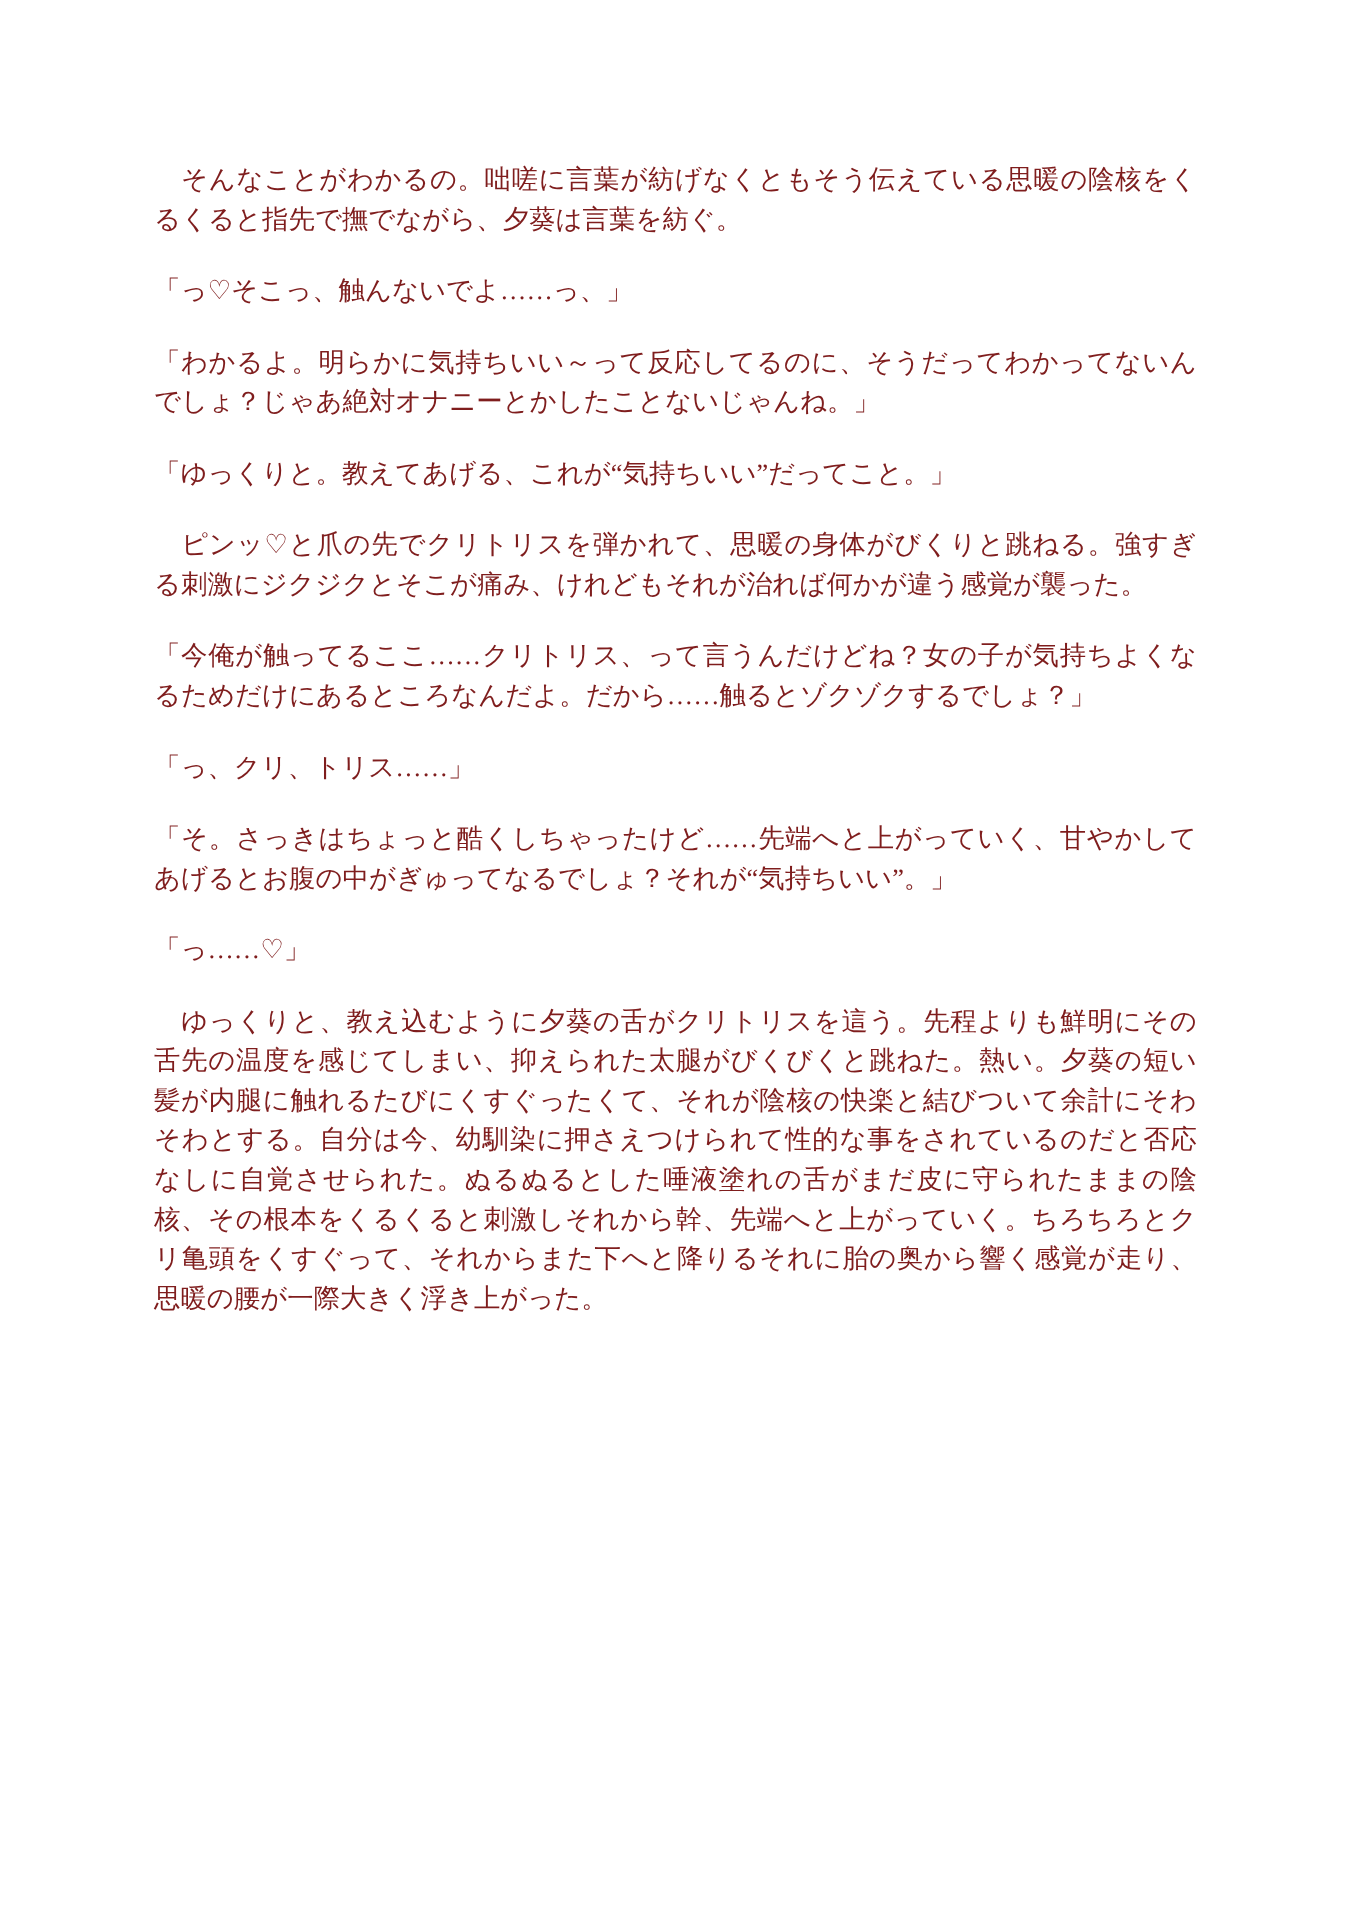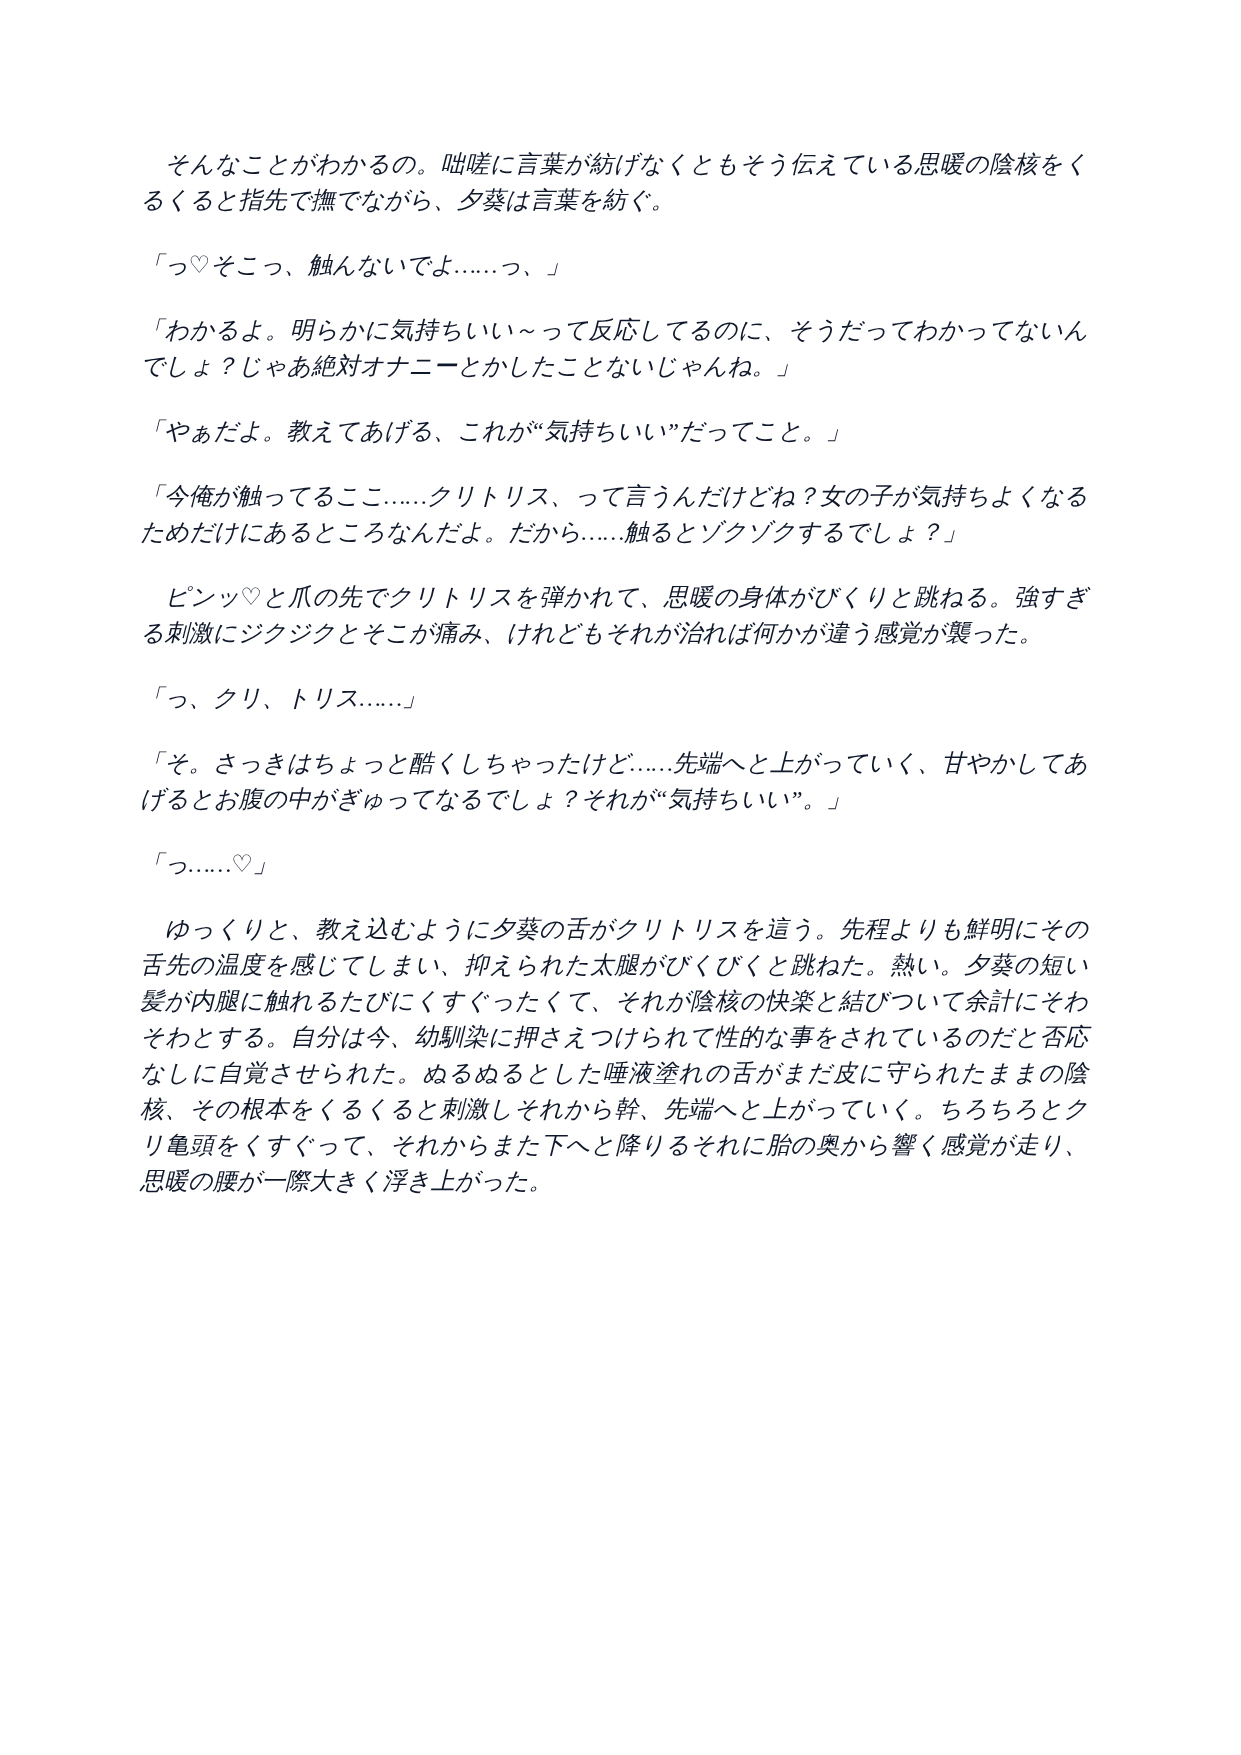--- a/index.html
+++ b/index.html
@@ -32,25 +32,25 @@
       padding: 0;
     }
     .content p.para:last-child {
       margin-bottom: 13px;
     }
   </style>
 </head>
 <body>
 
 <div class="page" style="background: rgb(255, 255, 255);">
-  <div class="content" id="paragraph-container" style="color: #0f172a; font-style: italic;">
+  <div class="content" id="paragraph-container" style="color: #7f1d1d;">
       <p class="para">　そんなことがわかるの。咄嗟に言葉が紡げなくともそう伝えている思暖の陰核をくるくると指先で撫でながら、夕葵は言葉を紡ぐ。</p>
       <p class="para">「っ♡そこっ、触んないでよ……っ、」</p>
       <p class="para">「わかるよ。明らかに気持ちいい～って反応してるのに、そうだってわかってないんでしょ？じゃあ絶対オナニーとかしたことないじゃんね。」</p>
-      <p class="para">「やぁだよ。教えてあげる、これが“気持ちいい”だってこと。」</p>
+      <p class="para">「ゆっくりと。教えてあげる、これが“気持ちいい”だってこと。」</p>
+      <p class="para">　ピンッ♡と爪の先でクリトリスを弾かれて、思暖の身体がびくりと跳ねる。強すぎる刺激にジクジクとそこが痛み、けれどもそれが治れば何かが違う感覚が襲った。</p>
       <p class="para">「今俺が触ってるここ……クリトリス、って言うんだけどね？女の子が気持ちよくなるためだけにあるところなんだよ。だから……触るとゾクゾクするでしょ？」</p>
-      <p class="para">　ピンッ♡と爪の先でクリトリスを弾かれて、思暖の身体がびくりと跳ねる。強すぎる刺激にジクジクとそこが痛み、けれどもそれが治れば何かが違う感覚が襲った。</p>
       <p class="para">「っ、クリ、トリス……」</p>
       <p class="para">「そ。さっきはちょっと酷くしちゃったけど……先端へと上がっていく、甘やかしてあげるとお腹の中がぎゅってなるでしょ？それが“気持ちいい”。」</p>
       <p class="para">「っ……♡」</p>
       <p class="para">　ゆっくりと、教え込むように夕葵の舌がクリトリスを這う。先程よりも鮮明にその舌先の温度を感じてしまい、抑えられた太腿がびくびくと跳ねた。熱い。夕葵の短い髪が内腿に触れるたびにくすぐったくて、それが陰核の快楽と結びついて余計にそわそわとする。自分は今、幼馴染に押さえつけられて性的な事をされているのだと否応なしに自覚させられた。ぬるぬるとした唾液塗れの舌がまだ皮に守られたままの陰核、その根本をくるくると刺激しそれから幹、先端へと上がっていく。ちろちろとクリ亀頭をくすぐって、それからまた下へと降りるそれに胎の奥から響く感覚が走り、思暖の腰が一際大きく浮き上がった。</p>
     </div>
 </div>
 
 </body></html>

